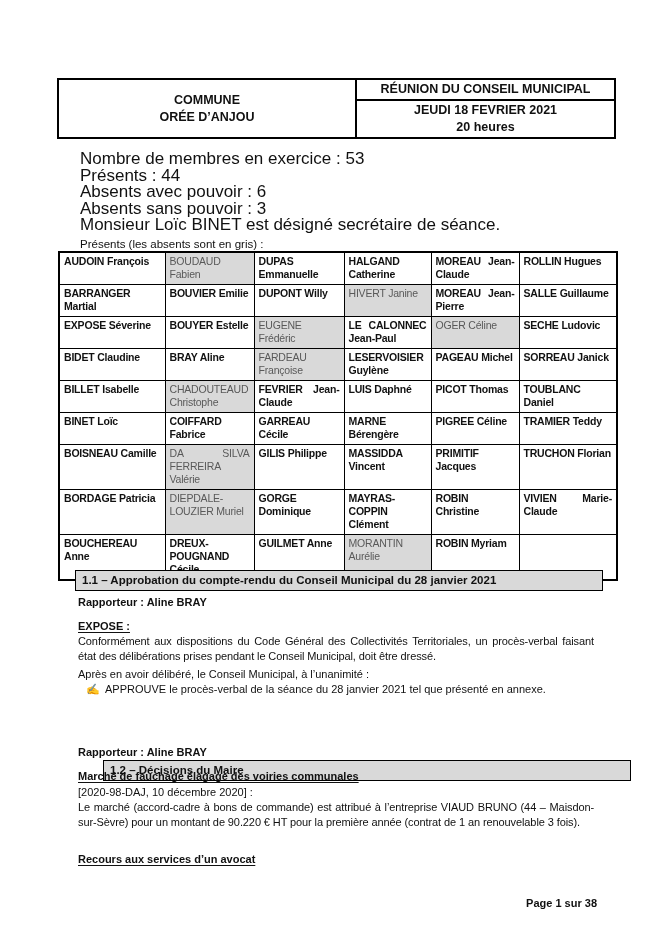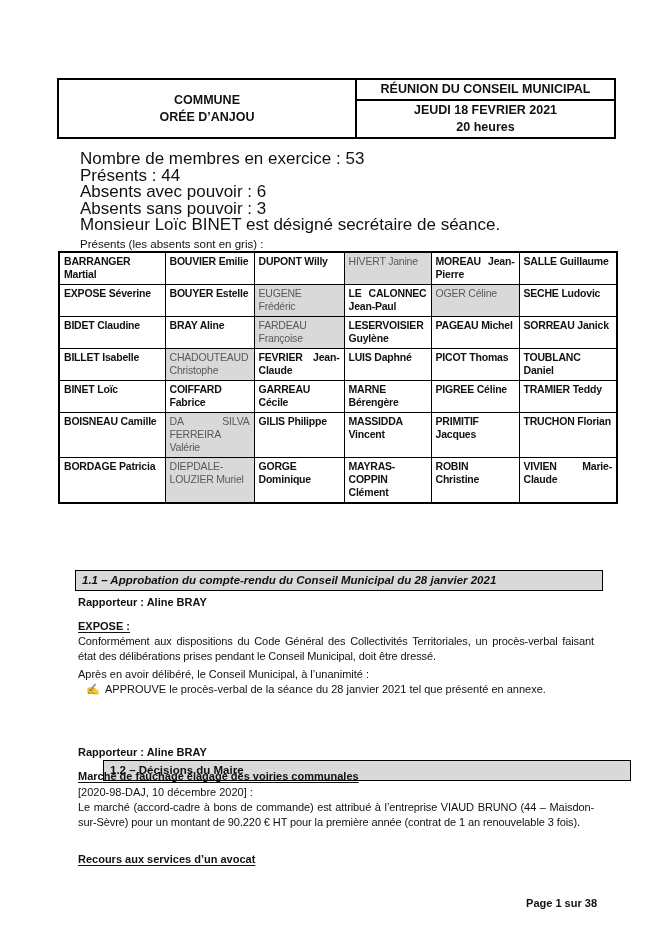--- a/index.html
+++ b/index.html
@@ -137,20 +137,28 @@
   <table class="attendance">
     <colgroup>
       <col style="width:106px">
         <col style="width:89px">
         <col style="width:90px">
       <col style="width:87px">
         <col style="width:88px">
         <col style="width:98px">
     </colgroup>
     <tbody>
+        <tr style="height: 28px;">
+          <td>AUDOIN François</td>
+          <td class="absent">BOUDAUD Fabien</td>
+          <td>DUPAS Emmanuelle</td>
+          <td>HALGAND Catherine</td>
+          <td>MOREAU Jean-Claude</td>
+          <td>ROLLIN Hugues</td>
+        </tr>
         <tr style="height: 30px;">
           <td>BARRANGER Martial</td>
           <td>BOUVIER Emilie</td>
           <td>DUPONT Willy</td>
           <td class="absent">HIVERT Janine</td>
           <td>MOREAU Jean-Pierre</td>
           <td>SALLE Guillaume</td>
         </tr>
         <tr style="height: 29px;">
           <td>EXPOSE Séverine</td>
@@ -193,24 +201,32 @@
           <td>TRUCHON Florian</td>
         </tr>
         <tr style="height: 30px;">
           <td>BORDAGE Patricia</td>
           <td class="absent">DIEPDALE-LOUZIER Muriel</td>
           <td>GORGE Dominique</td>
           <td>MAYRAS-COPPIN Clément</td>
           <td>ROBIN Christine</td>
           <td>VIVIEN Marie-Claude</td>
         </tr>
+        <tr style="height: 45px;">
+          <td>BOUCHEREAU Anne</td>
+          <td>DREUX-POUGNAND Cécile</td>
+          <td>GUILMET Anne</td>
+          <td class="absent">MORANTIN Aurélie</td>
+          <td>ROBIN Myriam</td>
+          <td></td>
+        </tr>
       </tbody>
   </table>
 
-  <div class="section-box" style="top:570px;font-style:italic;">1.1 – Approbation du compte-rendu du Conseil Municipal du 28 janvier 2021</div>
+  <div class="section-box" style="top:570px;">1.1 – Approbation du compte-rendu du Conseil Municipal du 28 janvier 2021</div>
   <div class="txt bold" style="top:595px;">Rapporteur : Aline BRAY</div>
   <div class="txt bold underline" style="top:619px; width:auto;">EXPOSE :</div>
   <div class="txt justified" style="top:634px;">Conformément aux dispositions du Code Général des Collectivités Territoriales, un procès-verbal faisant état des délibérations prises pendant le Conseil Municipal, doit être dressé.</div>
   <div class="txt" style="top:667px;">Après en avoir délibéré, le Conseil Municipal, à l’unanimité :</div>
   <div class="txt bullet-line" style="top:682px;">
     <span class="bullet-glyph">✍</span>
     <span>APPROUVE le procès-verbal de la séance du 28 janvier 2021 tel que présenté en annexe.</span>
   </div>
 
   <div class="section-box" style="top:760px;margin-left:28px;">1.2 – Décisions du Maire</div>

